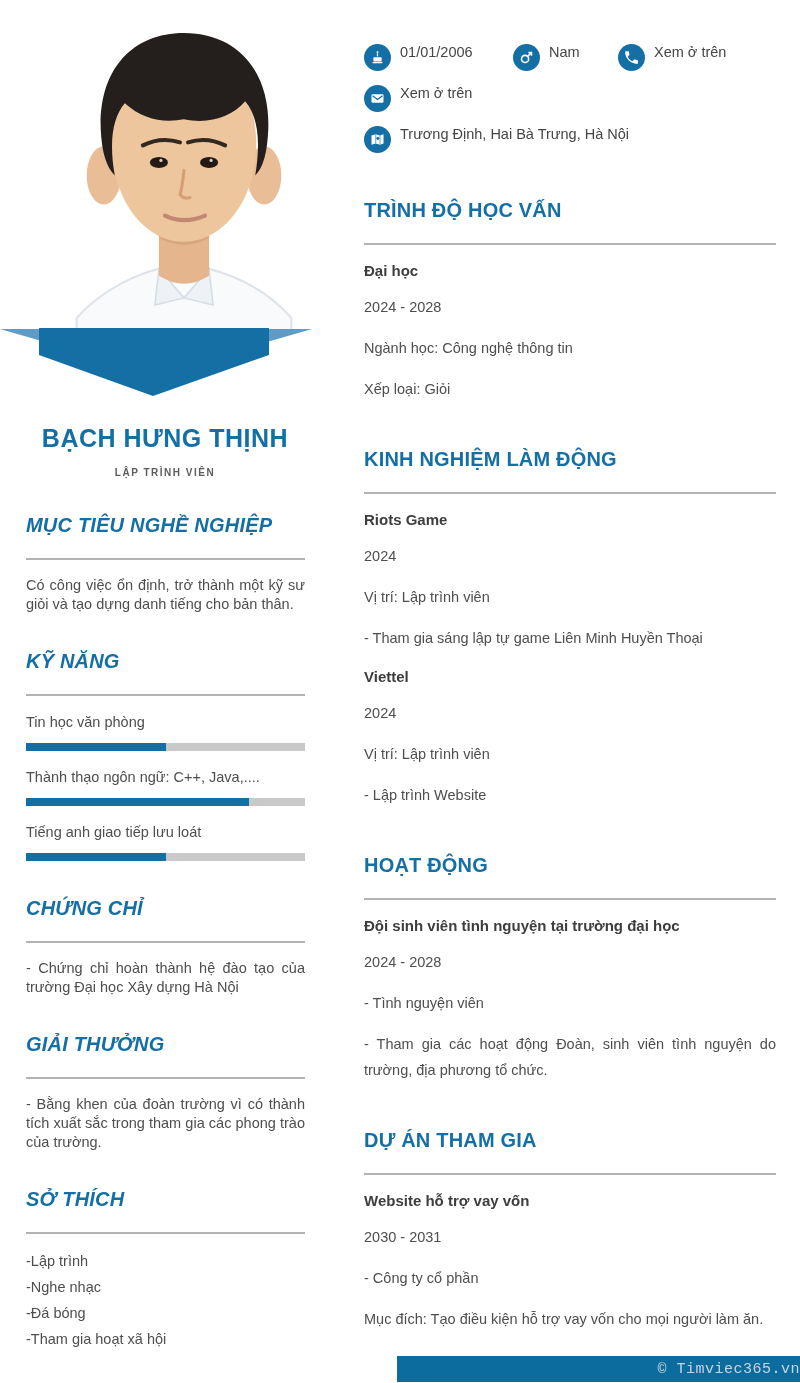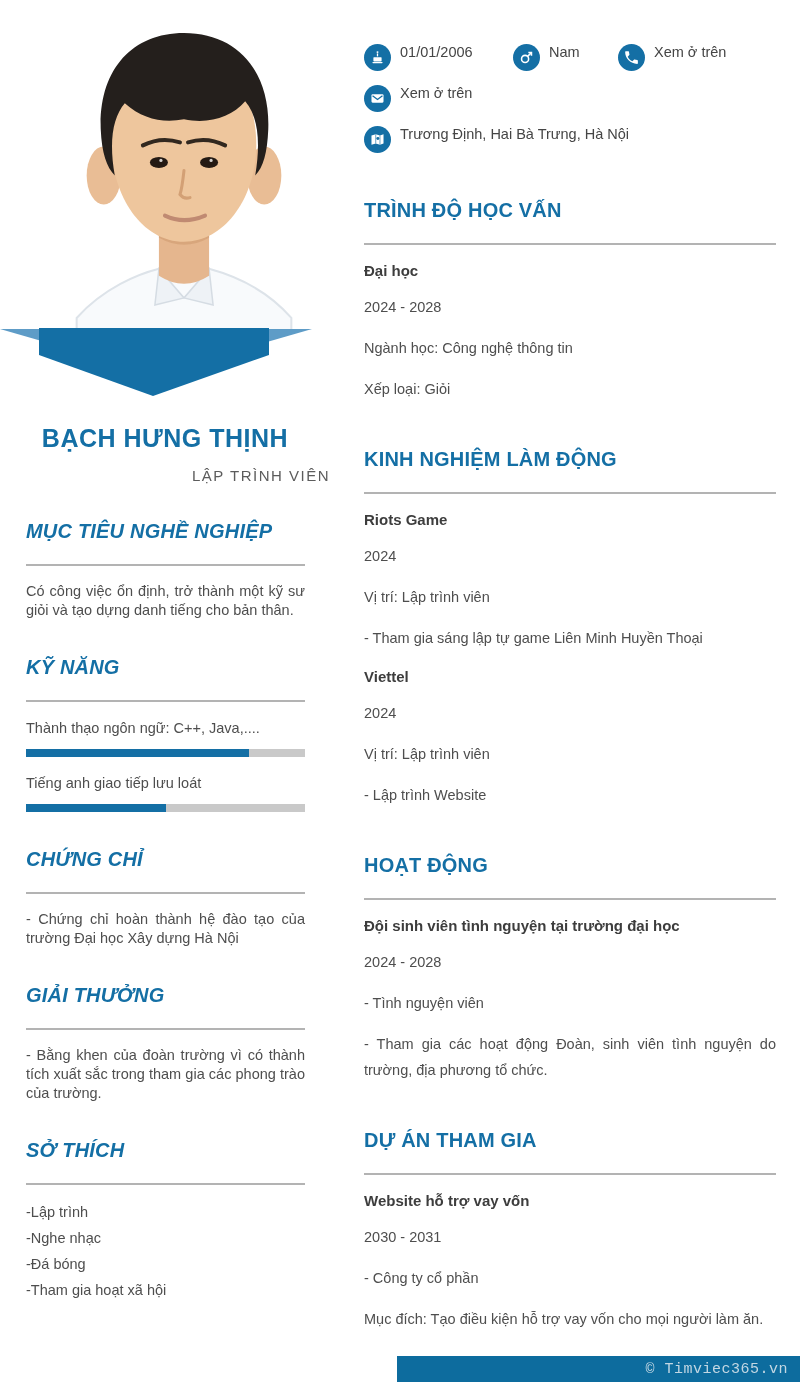--- a/index.html
+++ b/index.html
@@ -15,21 +15,21 @@
   html,body{background:#ffffff;}
   body{font-family:"Liberation Sans",sans-serif;color:var(--text);}
   .page{position:relative;width:800px;height:1383px;background:#fff;overflow:hidden;}
 
   
   .left{position:absolute;left:0;top:0;width:330px;}
   .photo-area{position:relative;width:330px;height:396px;}
   .portrait{position:absolute;left:58px;top:25px;width:252px;height:306px;}
   .ribbon{position:absolute;left:0;top:328px;width:312px;height:70px;}
   .name{margin:28px 10px 0 10px;text-align:center;font-size:25px;font-weight:bold;color:var(--primary);letter-spacing:.5px;}
-  .subtitle{margin-top:14px;text-align:right;font-size:15px;letter-spacing:1.5px;color:#5c5c5c;}
+  .subtitle{margin-top:14px;text-align:center;font-size:10px;letter-spacing:1.5px;color:#5c5c5c;font-weight:bold;}
   .lcontent{padding:0 25px 0 26px;}
   h2.sec{font-size:20px;font-weight:bold;color:var(--primary);padding-bottom:21px;border-bottom:2px solid var(--rule);letter-spacing:.2px;}
   .left h2.sec{margin-top:36px;font-style:italic;}
   .para{margin-top:16px;font-size:14.5px;line-height:19px;text-align:justify;color:var(--text);}
   .skill{margin-top:18px;}
   .skill-label{font-size:14.5px;color:var(--text);}
   .skill-track{margin-top:13px;width:100%;height:8px;background:var(--track);}
   .skill-fill{height:8px;background:var(--primary);}
   .hobby-list{margin-top:14px;}
   .hobby-item{font-size:14.5px;line-height:26px;color:var(--text);}
@@ -44,21 +44,21 @@
   .cicon{flex:0 0 auto;width:27px;height:27px;border-radius:50%;background:var(--primary);display:inline-flex;align-items:center;justify-content:center;}
   .cicon svg{width:17px;height:17px;display:block;}
   .cval{margin-left:9px;font-size:14.5px;color:#454545;white-space:nowrap;}
   .right h2.sec{margin-top:46px;}
   .right .gap-first{margin-top:40px;}
   .entry-title{margin-top:17px;font-size:15px;font-weight:bold;color:var(--heading-text);}
   .entry-line{margin-top:15px;font-size:14.5px;line-height:26px;color:var(--text);}
   .entry-line.justify{text-align:justify;}
 
   
-  .footer-bar{position:absolute;left:397px;right:0;top:1356px;height:26px;background:var(--primary-dark);display:flex;align-items:center;justify-content:flex-end;padding-right:12px;}
+  .footer-bar{position:absolute;left:397px;right:0;top:1356px;height:26px;background:var(--primary-dark);display:flex;align-items:center;justify-content:flex-end;}
   .footer-bar span{font-family:"Liberation Mono",monospace;font-size:15px;color:#c2d7e3;letter-spacing:.5px;}
 </style>
 </head>
 <body>
 
 <div class="page">
 
   <aside class="left">
 
     <div class="photo-area">
@@ -102,20 +102,26 @@
 
     <div class="lcontent">
       <section>
         <h2 class="sec">MỤC TIÊU NGHỀ NGHIỆP</h2>
         <p class="para">Có công việc ổn định, trở thành một kỹ sư giỏi và tạo dựng danh tiếng cho bản thân.</p>
       </section>
 
       <section>
         <h2 class="sec">KỸ NĂNG</h2>
         <div class="skill">
+          <div class="skill-label">Tin học văn phòng</div>
+          <div class="skill-track">
+              <div class="skill-fill" style="width: 50%;"></div>
+            </div>
+        </div>
+        <div class="skill">
           <div class="skill-label">Thành thạo ngôn ngữ: C++, Java,....</div>
           <div class="skill-track">
               <div class="skill-fill" style="width: 80%;"></div>
             </div>
         </div>
         <div class="skill">
           <div class="skill-label">Tiếng anh giao tiếp lưu loát</div>
           <div class="skill-track">
               <div class="skill-fill" style="width: 50%;"></div>
             </div>

